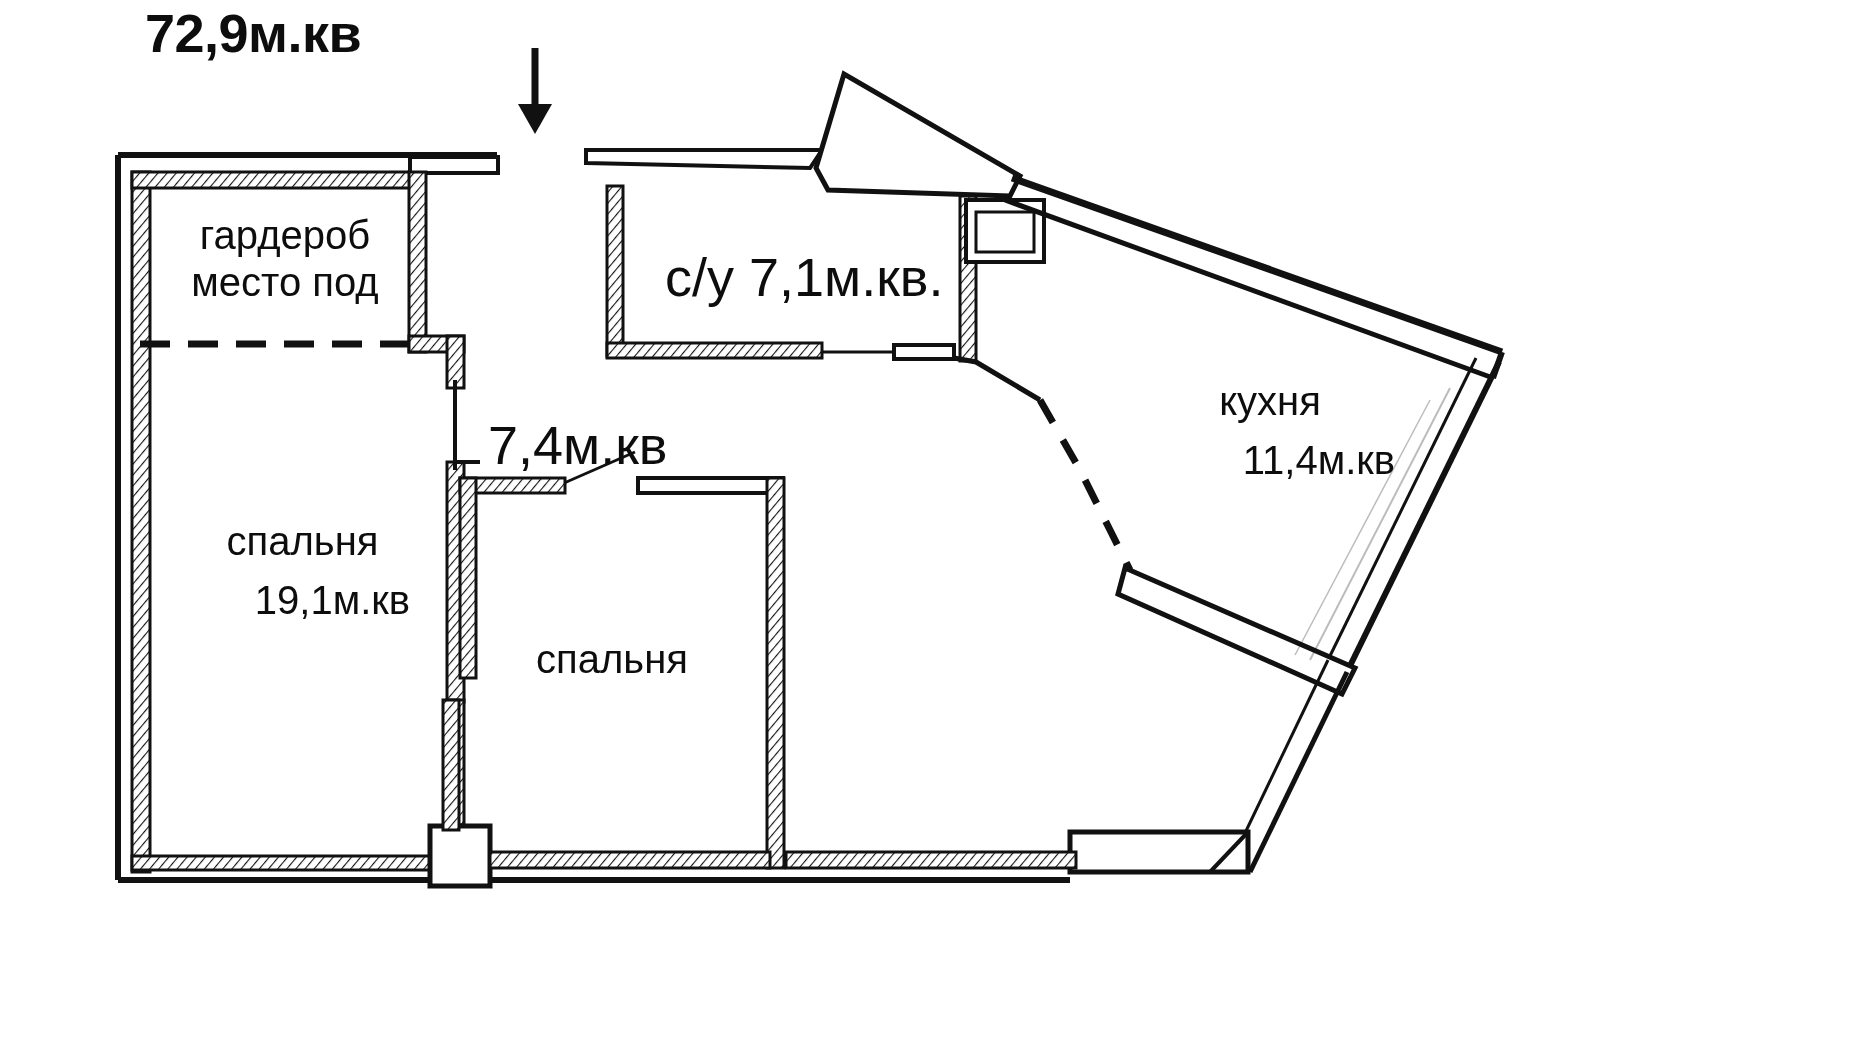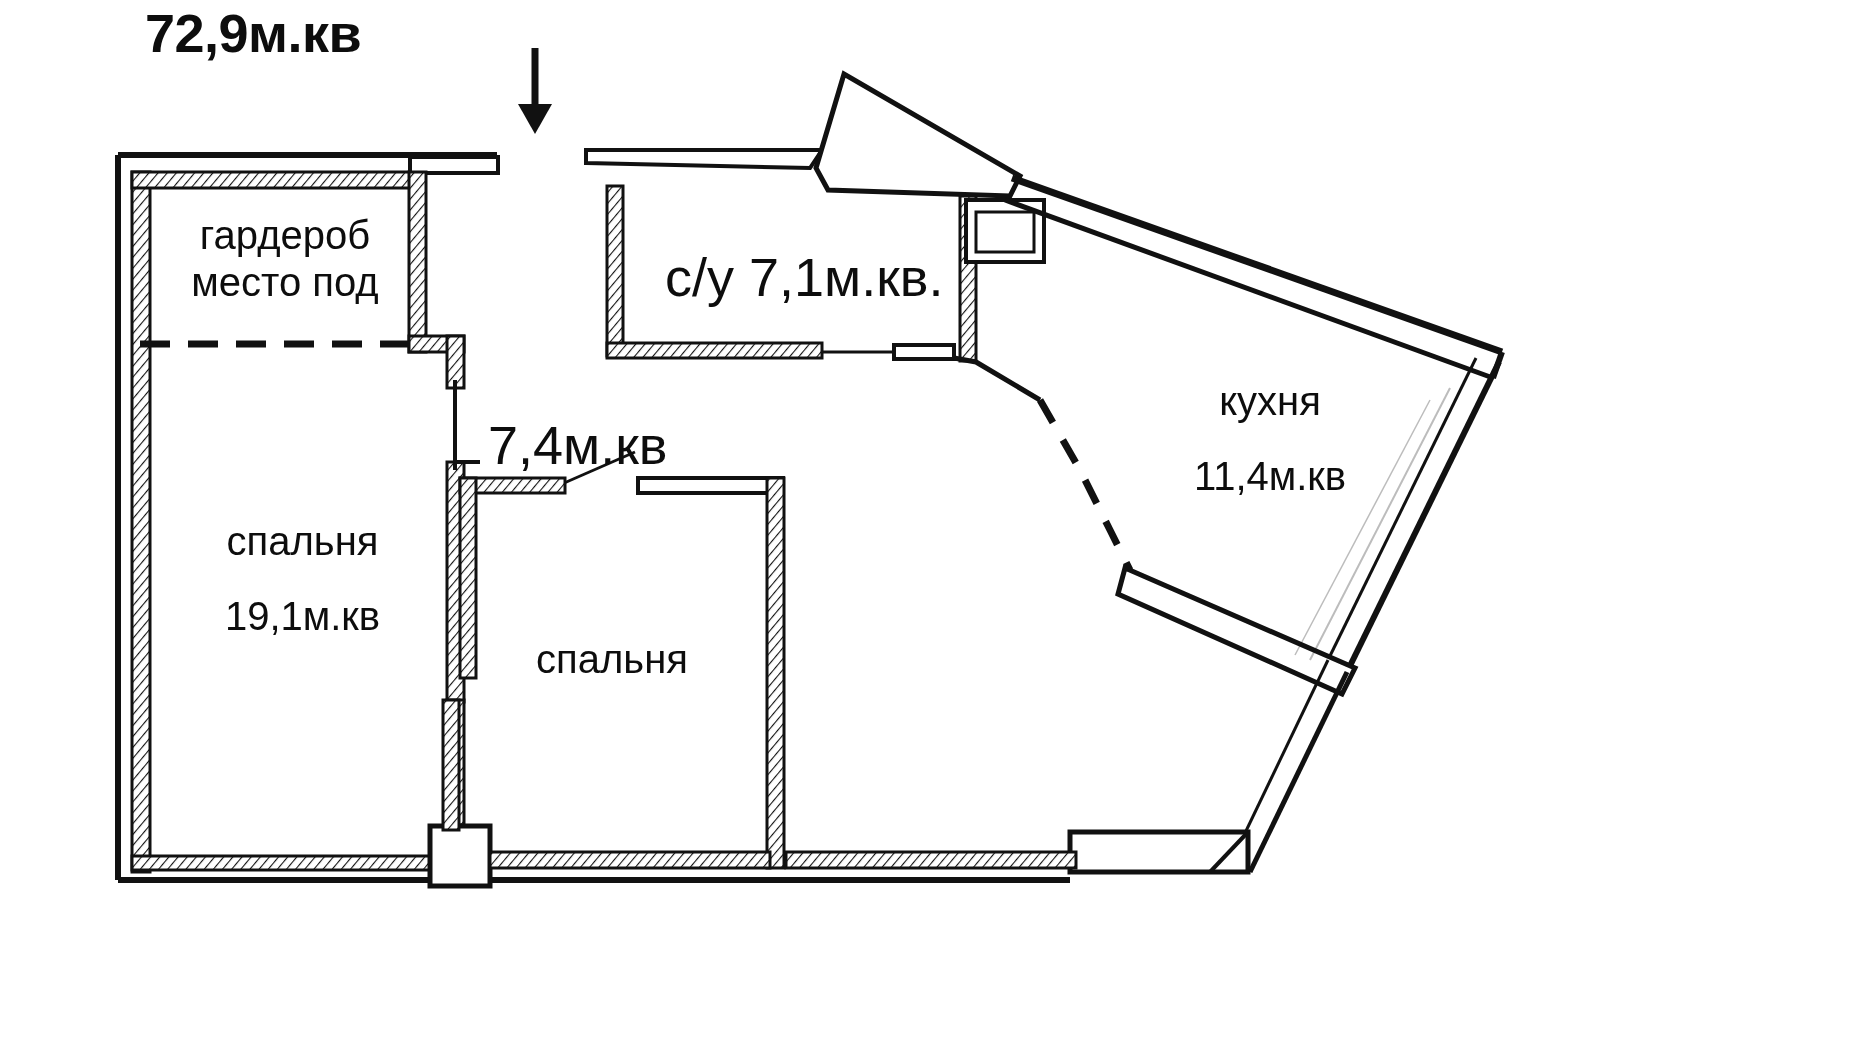--- a/index.html
+++ b/index.html
@@ -5,21 +5,21 @@
   html,body{margin:0;padding:0;background:#ffffff;}
   body{width:1850px;height:1040px;position:relative;overflow:hidden;
        font-family:"Liberation Sans", sans-serif; color:#111;}
   #stage{position:absolute;left:10px;top:0;width:1850px;height:1004px;}
   svg#plan{position:absolute;left:0;top:0;width:1850px;height:1040px;}
   .lbl{position:absolute;white-space:nowrap;color:#0d0d0d;
        font-family:"Liberation Sans", sans-serif;line-height:1.18;}
   .title{font-weight:bold;font-size:54px;letter-spacing:-0.5px;}
   .room{font-size:40px;text-align:center;font-weight:400;}
   .room .nm{display:block;}
-  .room .ar{display:block;margin-top:28px;}
+  .room .ar{display:block;margin-top:12px;text-align:right;}
   .single{font-size:54px;}
 </style>
 </head>
 <body>
 
 <div id="stage">
 
   <svg id="plan" viewBox="0 0 1850 1040">
     <defs>
       <pattern id="hatch" width="7" height="7" patternUnits="userSpaceOnUse" patternTransform="rotate(40)">

